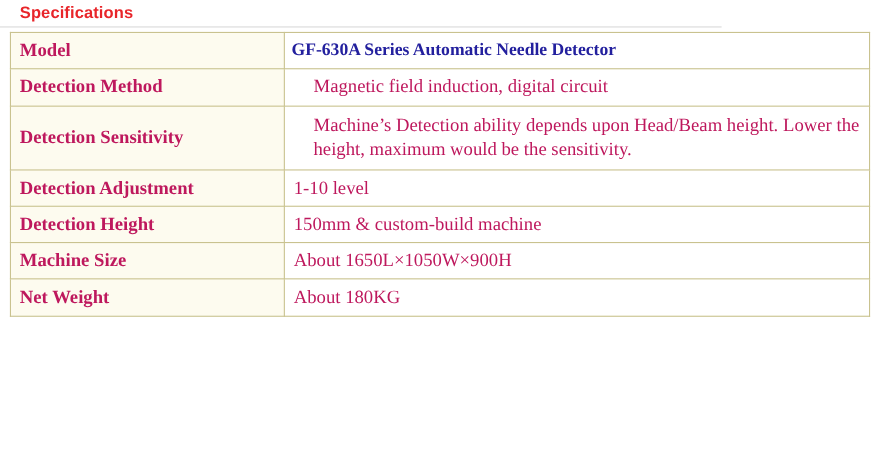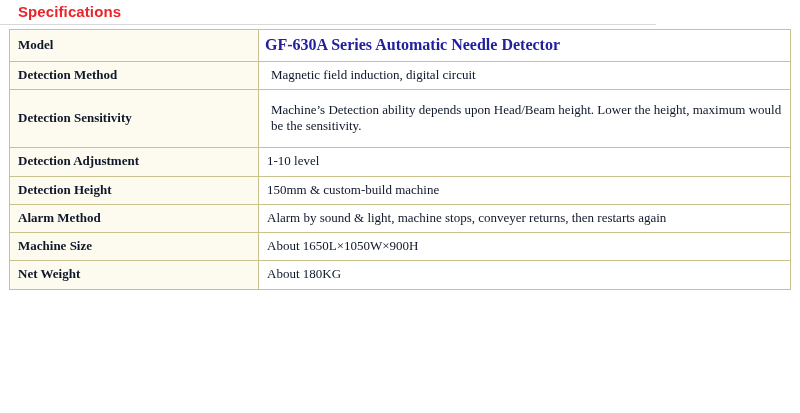--- a/index.html
+++ b/index.html
@@ -36,39 +36,39 @@
     border-collapse: collapse;
     width: 782px;
     margin: 4px 0 0 9px;
     table-layout: fixed;
     background: #fffef7;
   }
   table.spec td {
     border: 1px solid #c9c28f;
     vertical-align: middle;
     padding: 5px 8px 6px 8px;
-    font-size: 13px;
-    color: #0f172a;
+    font-size: 17px;
+    color: #be185d;
     line-height: 1.25;
   }
   td.label {
     width: 232px;
     font-family: "Liberation Serif", serif;
     font-weight: bold;
     color: #1144cc;
     background: #fdfbef;
     padding-left: 12px;
     font-size: 15px;
   }
   td.value {
     background: #ffffff;
     padding-left: 10px;
   }
   td.value.ind {
-    padding-left: 12px;
+    padding-left: 26px;
   }
   td.value.model {
     font-weight: bold;
     color: #23209e;
     font-size: 16px;
     padding-left: 6px;
   }
   tr.tall td {
     height: 46px;
   }
@@ -97,24 +97,20 @@
       </tr>
       <tr>
         <td class="label">Detection Adjustment</td>
         <td class="value">1-10 level</td>
       </tr>
       <tr>
         <td class="label">Detection Height</td>
         <td class="value">150mm  &amp; custom-build machine</td>
       </tr>
       <tr>
-        <td class="label">Alarm Method</td>
-        <td class="value">Alarm by sound &amp; light, machine stops, conveyer returns, then restarts again</td>
-      </tr>
-      <tr>
         <td class="label">Machine Size</td>
         <td class="value">About 1650L×1050W×900H</td>
       </tr>
       <tr>
         <td class="label">Net Weight</td>
         <td class="value">About 180KG</td>
       </tr>
     </tbody>
   </table>
 

